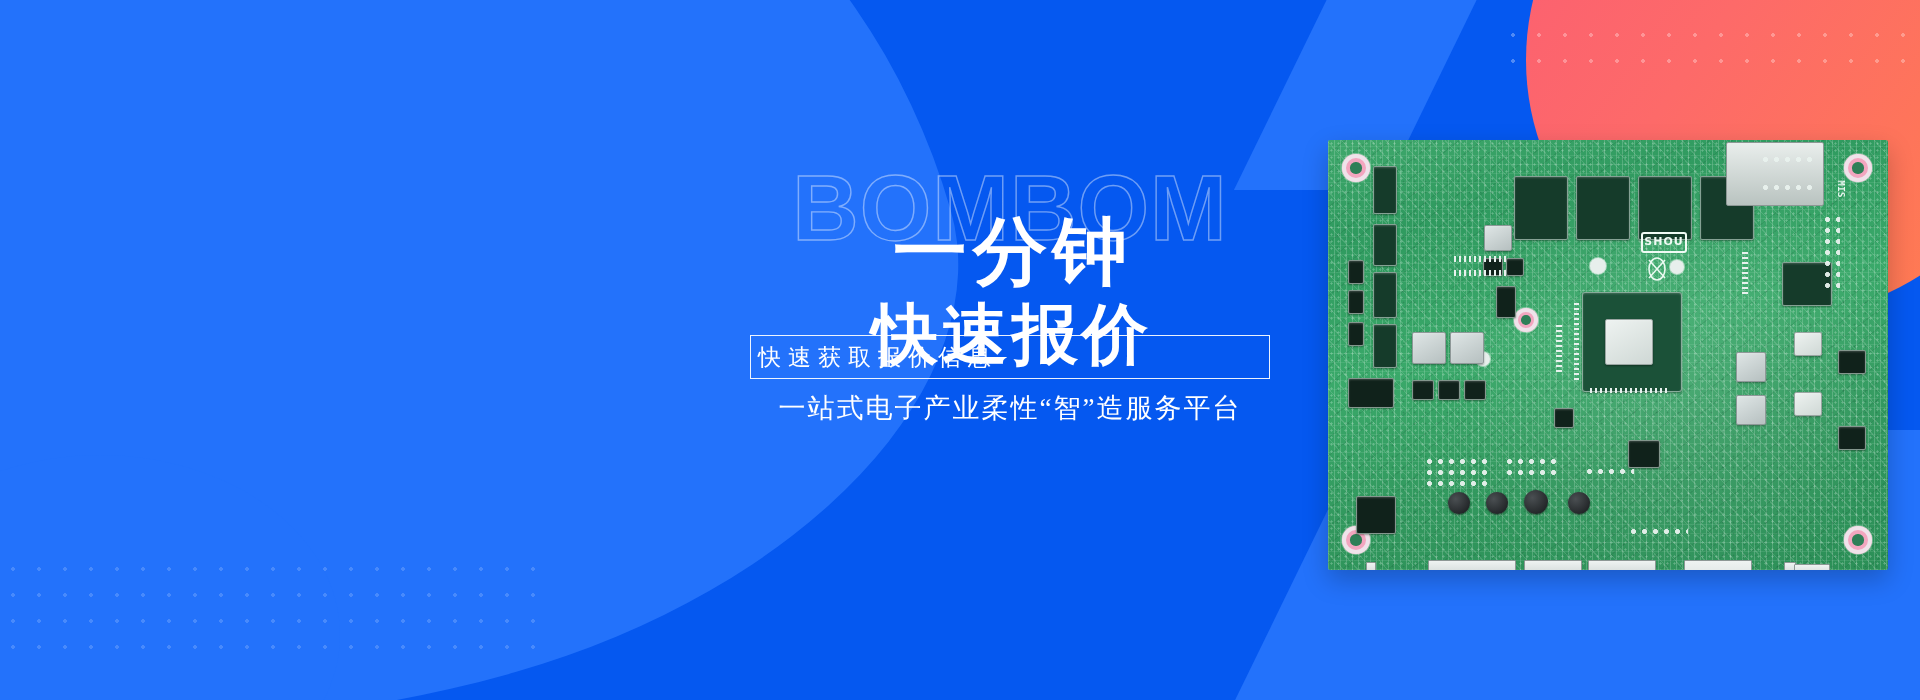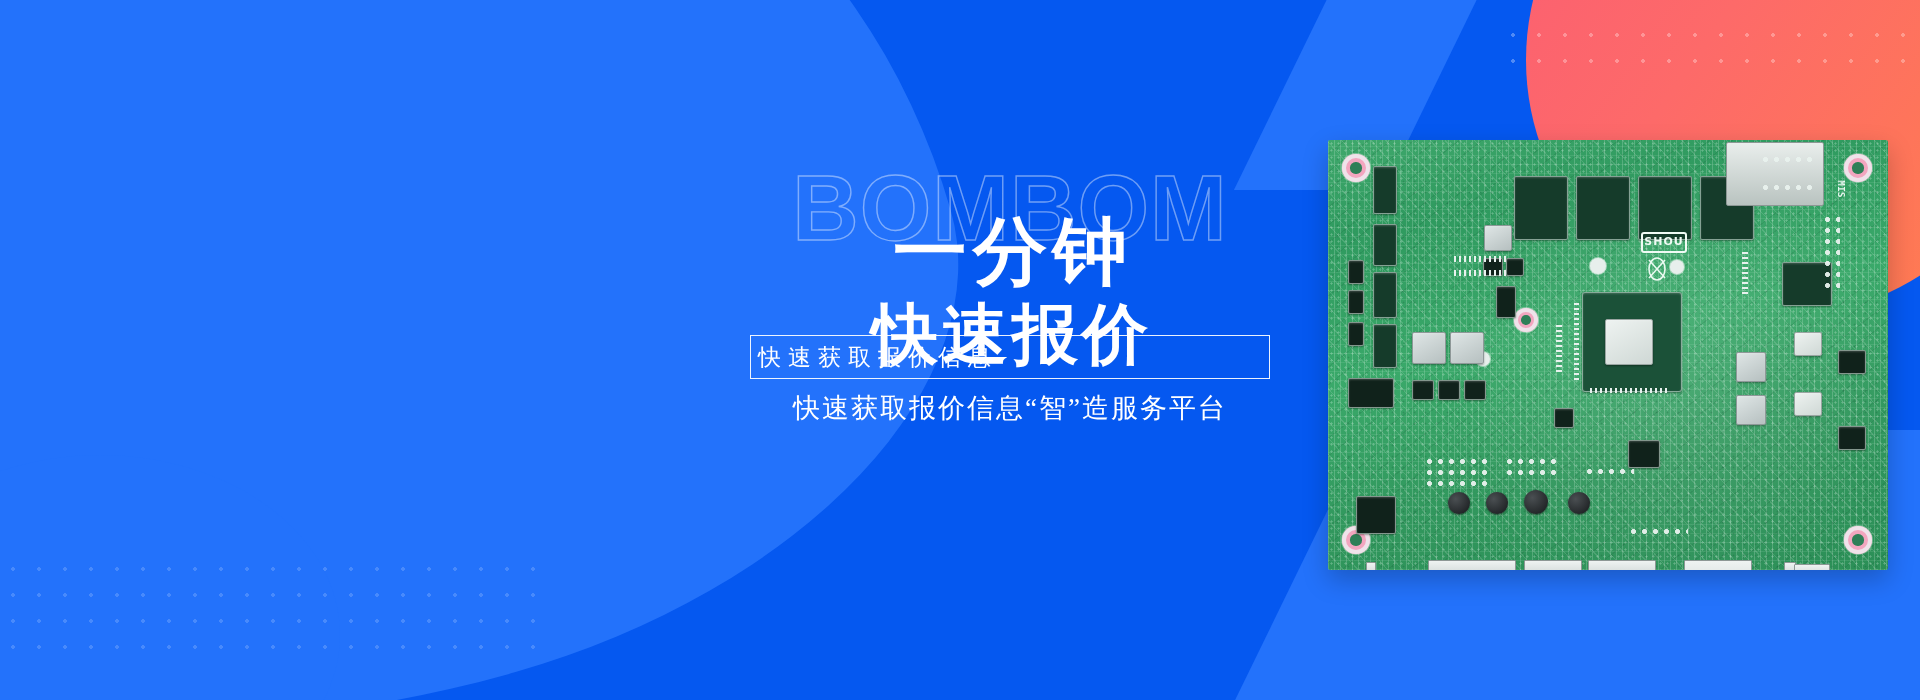--- a/index.html
+++ b/index.html
@@ -304,16 +304,16 @@
 
     <div class="headline">
       <span class="l1">一分钟</span>
       <span class="l2">快速报价</span>
     </div>
 
     <div class="sub-box">
       <span>快速获取报价信息</span>
     </div>
 
-    <div class="tagline">快速获取报价信息“智”造服务平台</div>
+    <div class="tagline">一站式电子产业柔性“智”造服务平台</div>
   </div>
 
 </div>
 
 </body></html>

